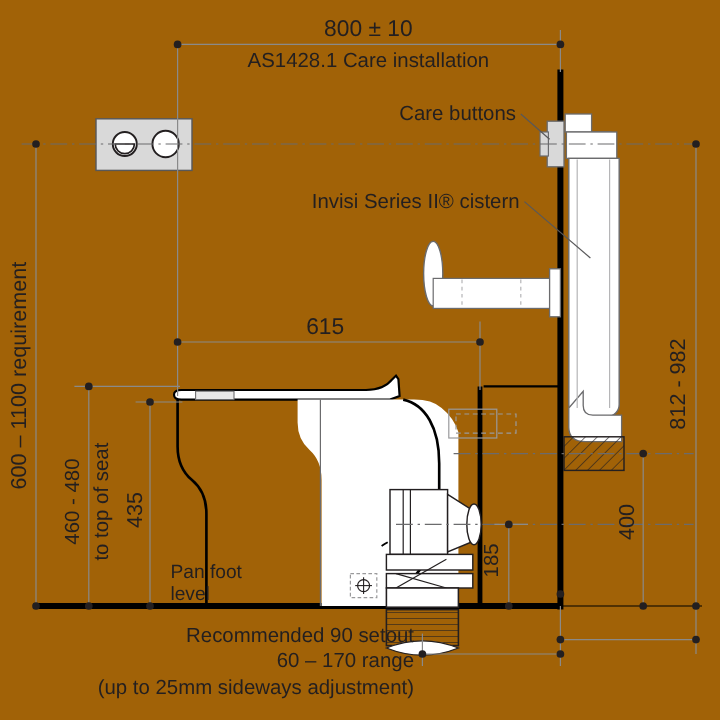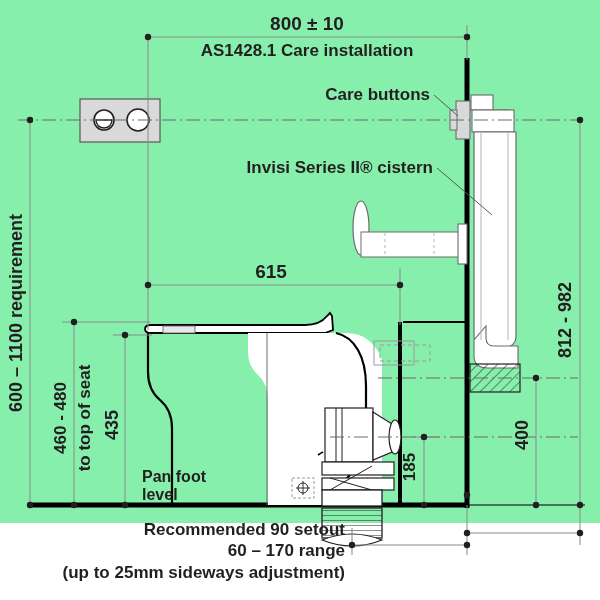--- a/index.html
+++ b/index.html
@@ -1,18 +1,18 @@
 <!DOCTYPE html>
 <html><head>
 <meta charset="utf-8">
 <style>
   html,body{margin:0;padding:0;background:#ffffff;}
   body{width:600px;height:600px;overflow:hidden;
        font-family:"Liberation Sans","DejaVu Sans",sans-serif;color:#231f20;}
-  #stage{position:relative;width:600px;height:523px;background:#86efac;font-weight:bold;}
+  #stage{position:relative;width:600px;height:600px;background:#a16207;}
   svg{display:block;}
   .lbl{font-family:"Liberation Sans","DejaVu Sans",sans-serif;fill:#231f20;}
 </style>
 </head>
 <body>
 
 <div id="stage">
 <svg width="600" height="600" viewBox="0 0 600 600">
 
   <defs>

